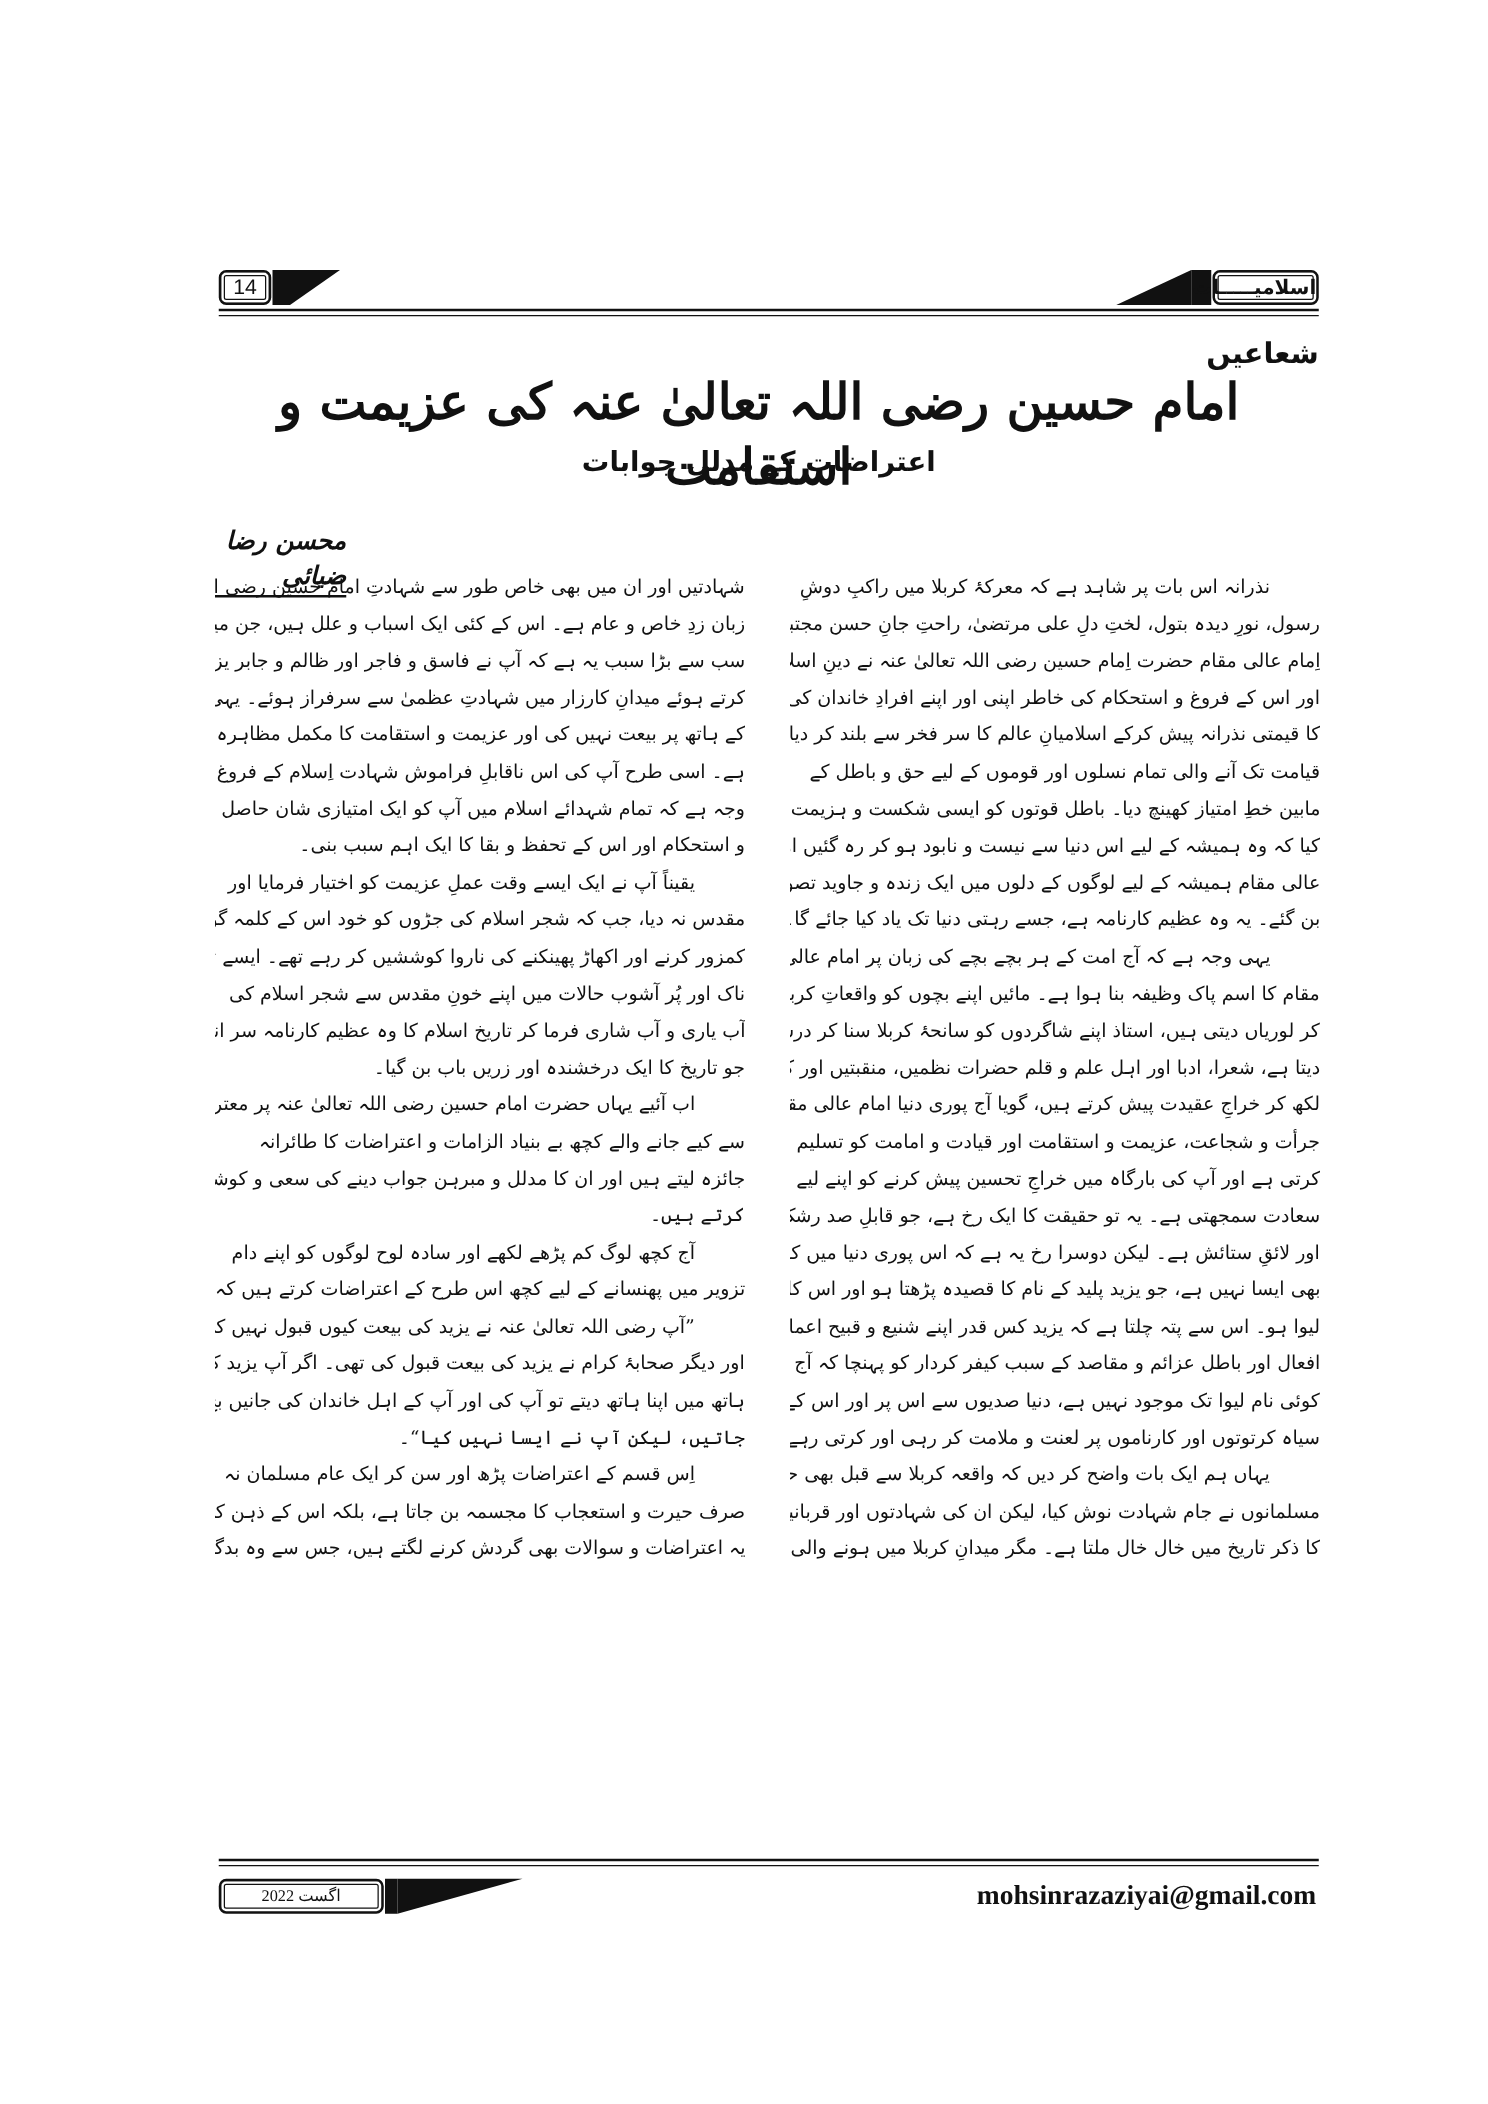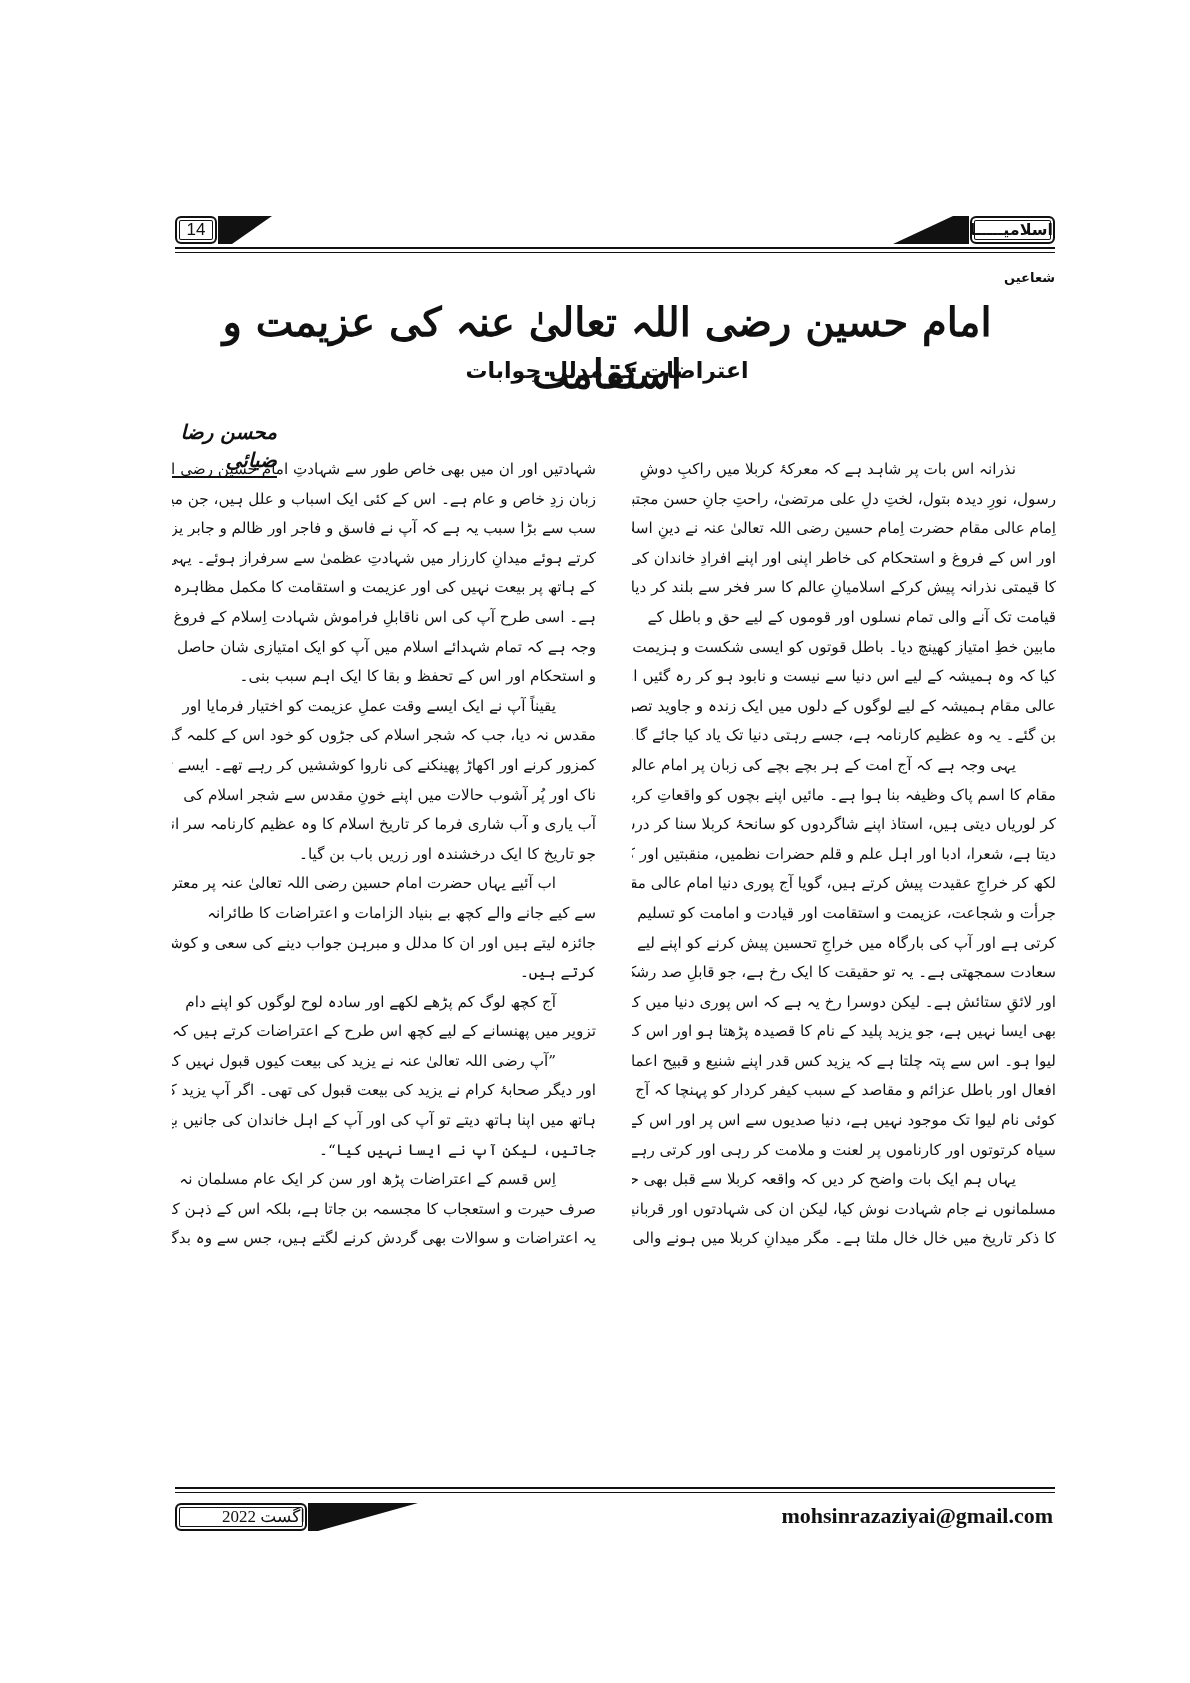--- a/index.html
+++ b/index.html
@@ -13,37 +13,37 @@
     .pg-box { left: 0; width: 42px; }
     .pg-box span { display: block; text-align: center; font-family: "Liberation Sans", sans-serif; font-size: 17px; line-height: 24px; }
     .sec-box { right: 0; width: 85px; }
     .sec-box span { display: block; text-align: center; font-family: "DejaVu Sans", sans-serif; font-weight: bold; font-size: 16px; line-height: 24px; direction: rtl; }
     .tri-left { position: absolute; left: 43px; top: 0; width: 0; height: 0; border-top: 28px solid #111; border-right: 40px solid transparent; }
     .tri-left-b { position: absolute; left: 43px; top: 0; width: 14px; height: 28px; background: #111; }
     .tri-right { position: absolute; right: 86px; top: 0; width: 0; height: 0; border-bottom: 28px solid #111; border-left: 60px solid transparent; }
     .tri-right-b { position: absolute; right: 86px; top: 0; width: 16px; height: 28px; background: #111; }
     .rule { position: absolute; left: 0; right: 0; height: 2px; background: #111; }
 
-    .kicker { position: absolute; right: 147px; top: 270px; font-weight: bold; font-size: 13px; direction: rtl; }
+    .kicker { position: absolute; right: 147px; top: 270px; font-weight: bold; font-size: 23px; direction: rtl; }
 
     .title { position: absolute; left: 200px; right: 200px; top: 296px; text-align: center; font-family: "DejaVu Serif", serif; font-weight: bold; font-size: 40px; direction: rtl; line-height: 52px; letter-spacing: 1px; }
     .subtitle { position: absolute; left: 300px; right: 300px; top: 356px; text-align: center; font-weight: bold; font-size: 22px; direction: rtl; line-height: 30px; }
 
     .author { position: absolute; left: 160px; top: 418px; width: 105px; border-bottom: 2px solid #111; font-family: "DejaVu Serif", serif; font-style: italic; font-weight: bold; font-size: 20px; direction: rtl; text-align: right; line-height: 28px; padding-bottom: 2px; }
 
     .col { position: absolute; top: 455px; width: 424px; direction: rtl; text-align: justify; text-align-last: right; font-family: "DejaVu Serif", serif; font-size: 15.2px; line-height: 29.6px; }
     .col.right { left: 620px; }
     .col.left { left: 160px; }
     .col .line { display: block; white-space: nowrap; overflow: hidden; text-align: right; }
 
     
     .ftr { position: absolute; left: 163px; top: 1487px; width: 880px; height: 60px; }
     .ftr .rule { left: 0; right: 0; }
     .date-box { position: absolute; left: 0; top: 16px; width: 132px; height: 28px; border: 2px solid #111; border-radius: 6px; box-sizing: border-box; box-shadow: inset 0 0 0 2px #fff, inset 0 0 0 3px #111; }
-    .date-box span { display: block; text-align: right; font-family: "Liberation Serif", serif; font-size: 17px; line-height: 24px; direction: rtl; }
+    .date-box span { display: block; text-align: center; font-family: "Liberation Serif", serif; font-size: 13px; line-height: 24px; direction: rtl; }
     .date-tri { position: absolute; left: 133px; top: 16px; width: 0; height: 0; border-top: 28px solid #111; border-right: 100px solid transparent; }
     .date-tri-b { position: absolute; left: 133px; top: 16px; width: 10px; height: 28px; background: #111; }
     .email { position: absolute; right: 2px; top: 14px; font-family: "Liberation Serif", serif; font-weight: bold; font-size: 22px; line-height: 30px; }
   </style>
 </head>
 <body>
 
 <div class="page">
 
   <div class="hdr">

